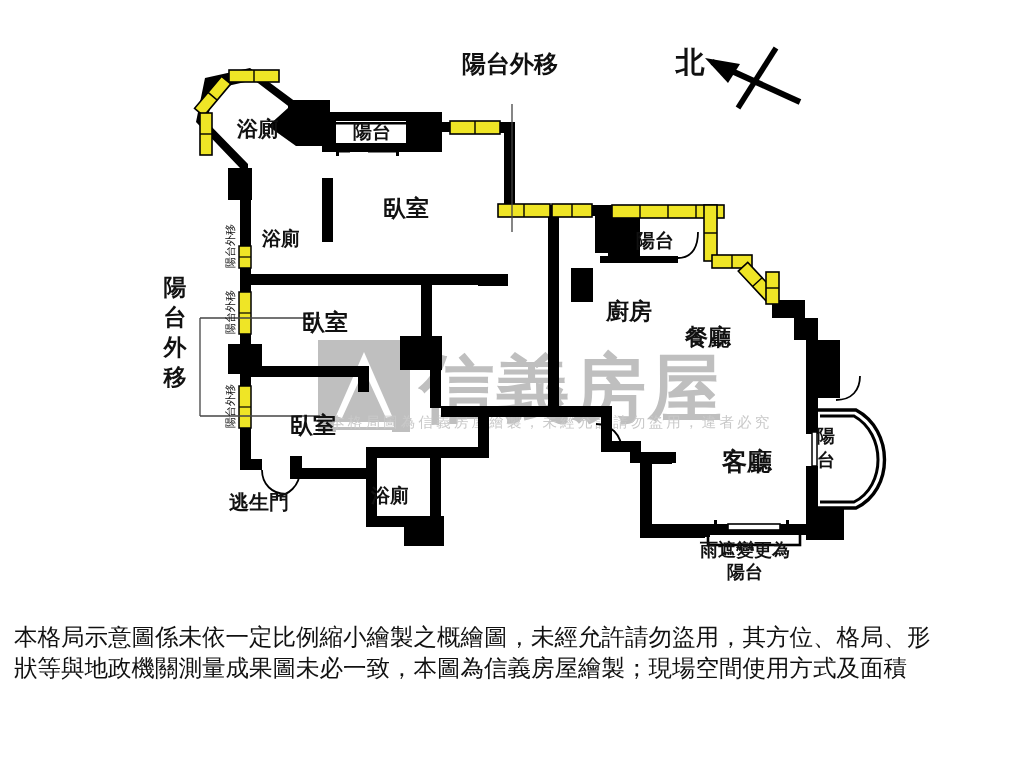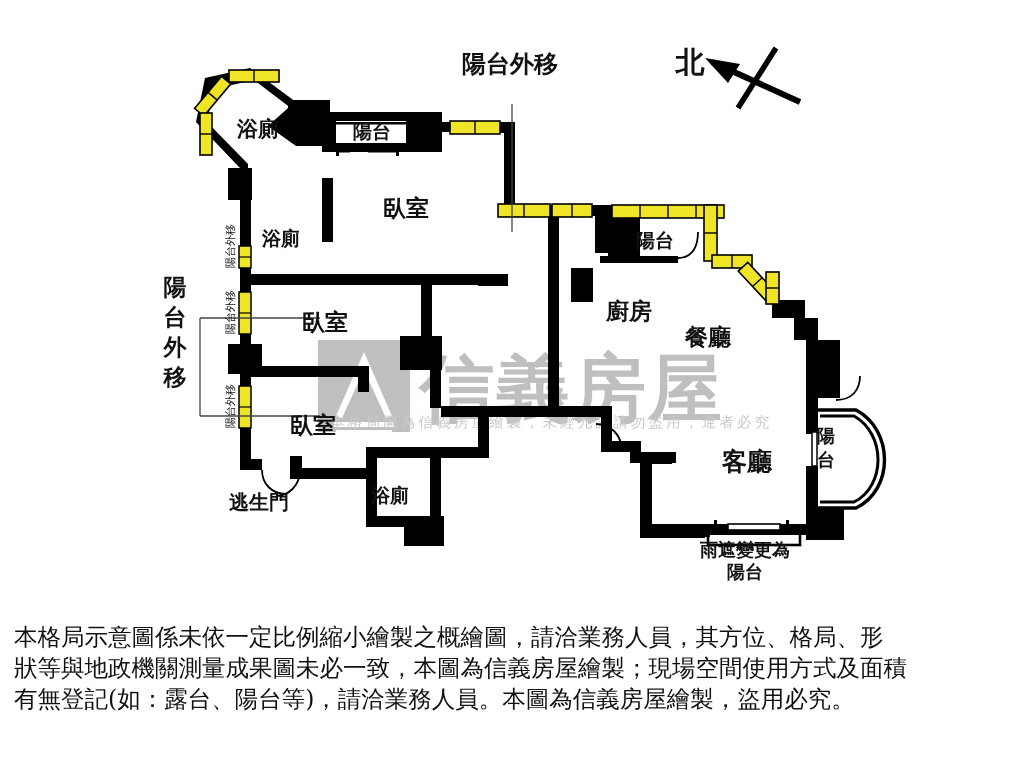--- a/index.html
+++ b/index.html
@@ -310,18 +310,17 @@
       </g>
 
       <text x="745" y="556" font-size="18" text-anchor="middle">雨遮變更為</text>
       <text x="745" y="578" font-size="18" text-anchor="middle">陽台</text>
 
       <text x="690" y="72" font-size="29" text-anchor="middle">北</text>
     </g>
   </svg>
 
   <div class="disclaimer">
-    <p>本格局示意圖係未依一定比例縮小繪製之概繪圖，請洽業務人員，其方位、格局、形</p>
+    <p>本格局示意圖係未依一定比例縮小繪製之概繪圖，未經允許請勿盜用，其方位、格局、形</p>
     <p>狀等與地政機關測量成果圖未必一致，本圖為信義房屋繪製；現場空間使用方式及面積</p>
-    <p>有無登記(如：露台、陽台等)，請洽業務人員。本圖為信義房屋繪製，盜用必究。</p>
   </div>
 
 </div>
 
 </body></html>

